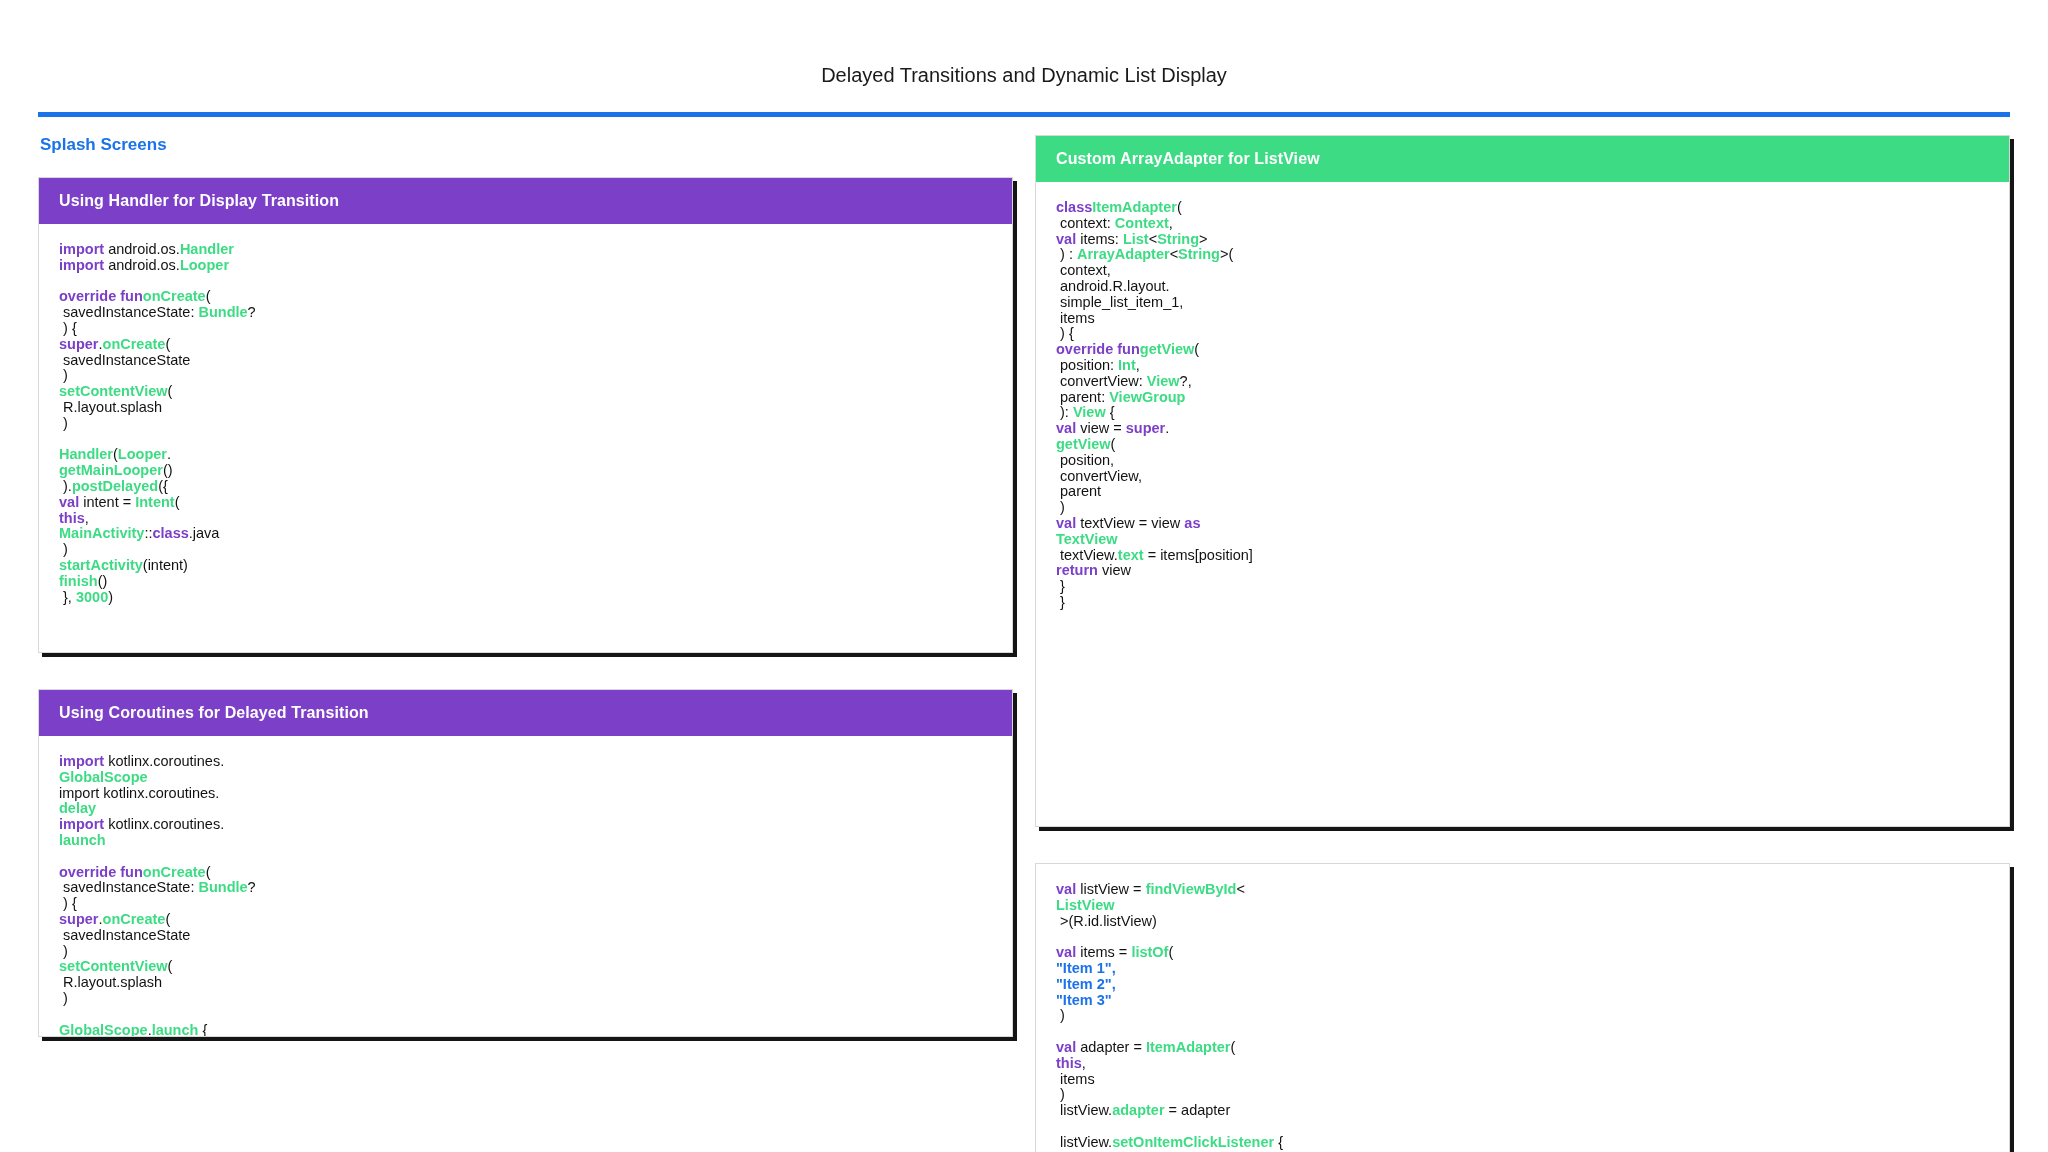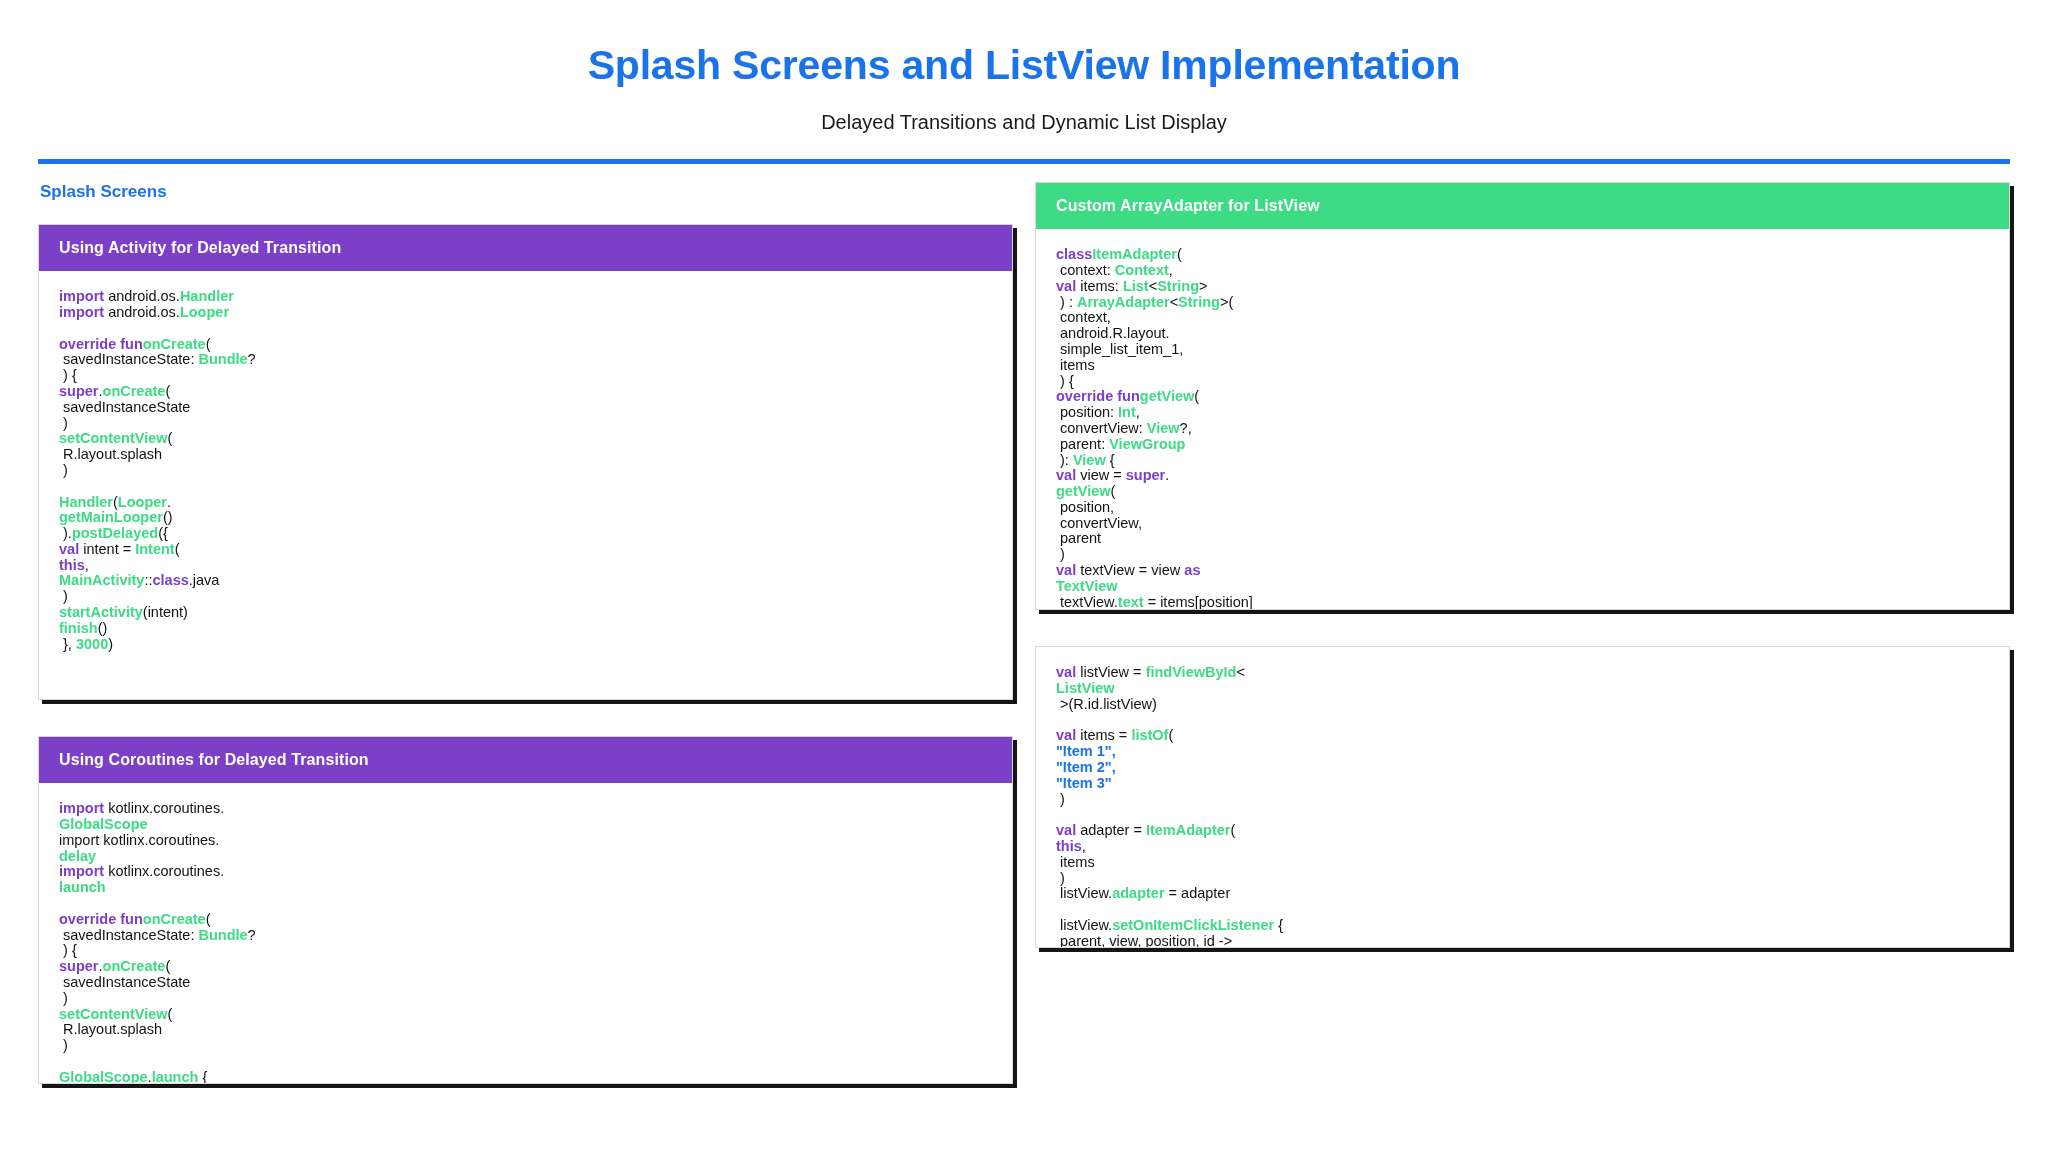--- a/index.html
+++ b/index.html
@@ -86,42 +86,41 @@
   .code .ln { display: block; min-height: 15.8px; }
   .kw   { color: #7c3fc8; font-weight: bold; }
   .fn   { color: #3ddc84; font-weight: bold; }
   .str  { color: #1a73e8; font-weight: bold; }
   .num  { color: #3ddc84; font-weight: bold; }
   .pl   { color: #121212; }
 
   
   .body-h1 { height: 428px; }
   .body-h2 { height: 300px; }
-  .body-h3 { height: 380px; }
+  .body-h3 { height: 644px; }
   .body-h4 { height: 300px; }
   .clip { overflow: hidden; }
 </style>
 </head>
 <body>
 
 <div class="slide">
 
   <div class="title-block">
-    <div class="slide-title">Splash Screens and ListView Implementation</div>
     <div class="slide-subtitle">Delayed Transitions and Dynamic List Display</div>
   </div>
   <div class="title-rule"></div>
 
   <div class="columns">
 
     <div class="col">
       <div class="col-heading">Splash Screens</div>
 
       <div class="card">
-        <div class="card-header hdr-purple">Using Activity for Delayed Transition</div>
+        <div class="card-header hdr-purple">Using Handler for Display Transition</div>
         <div class="card-body body-h1 clip">
           <div class="code"><span class="ln"><span class="kw">import</span><span class="pl"> android.os.</span><span class="fn">Handler</span></span><span class="ln"><span class="kw">import</span><span class="pl"> android.os.</span><span class="fn">Looper</span></span><span class="ln">&nbsp;</span><span class="ln"><span class="kw">override fun</span><span class="fn">onCreate</span><span class="pl">(</span></span><span class="ln"><span class="pl"> savedInstanceState: </span><span class="fn">Bundle</span><span class="pl">?</span></span><span class="ln"><span class="pl"> ) {</span></span><span class="ln"><span class="kw">super</span><span class="pl">.</span><span class="fn">onCreate</span><span class="pl">(</span></span><span class="ln"><span class="pl"> savedInstanceState</span></span><span class="ln"><span class="pl"> )</span></span><span class="ln"><span class="fn">setContentView</span><span class="pl">(</span></span><span class="ln"><span class="pl"> R.layout.splash</span></span><span class="ln"><span class="pl"> )</span></span><span class="ln">&nbsp;</span><span class="ln"><span class="fn">Handler</span><span class="pl">(</span><span class="fn">Looper</span><span class="pl">.</span></span><span class="ln"><span class="fn">getMainLooper</span><span class="pl">()</span></span><span class="ln"><span class="pl"> ).</span><span class="fn">postDelayed</span><span class="pl">({</span></span><span class="ln"><span class="kw">val</span><span class="pl"> intent = </span><span class="fn">Intent</span><span class="pl">(</span></span><span class="ln"><span class="kw">this</span><span class="pl">,</span></span><span class="ln"><span class="fn">MainActivity</span><span class="pl">::</span><span class="kw">class</span><span class="pl">.java</span></span><span class="ln"><span class="pl"> )</span></span><span class="ln"><span class="fn">startActivity</span><span class="pl">(intent)</span></span><span class="ln"><span class="fn">finish</span><span class="pl">()</span></span><span class="ln"><span class="pl"> }, </span><span class="num">3000</span><span class="pl">)</span></span></div>
         </div>
       </div>
 
       <div class="card">
         <div class="card-header hdr-purple">Using Coroutines for Delayed Transition</div>
         <div class="card-body body-h2 clip">
           <div class="code"><span class="ln"><span class="kw">import</span><span class="pl"> kotlinx.coroutines.</span></span><span class="ln"><span class="fn">GlobalScope</span></span><span class="ln"><span class="pl">import kotlinx.coroutines.</span></span><span class="ln"><span class="fn">delay</span></span><span class="ln"><span class="kw">import</span><span class="pl"> kotlinx.coroutines.</span></span><span class="ln"><span class="fn">launch</span></span><span class="ln">&nbsp;</span><span class="ln"><span class="kw">override fun</span><span class="fn">onCreate</span><span class="pl">(</span></span><span class="ln"><span class="pl"> savedInstanceState: </span><span class="fn">Bundle</span><span class="pl">?</span></span><span class="ln"><span class="pl"> ) {</span></span><span class="ln"><span class="kw">super</span><span class="pl">.</span><span class="fn">onCreate</span><span class="pl">(</span></span><span class="ln"><span class="pl"> savedInstanceState</span></span><span class="ln"><span class="pl"> )</span></span><span class="ln"><span class="fn">setContentView</span><span class="pl">(</span></span><span class="ln"><span class="pl"> R.layout.splash</span></span><span class="ln"><span class="pl"> )</span></span><span class="ln">&nbsp;</span><span class="ln"><span class="fn">GlobalScope</span><span class="pl">.</span><span class="fn">launch</span><span class="pl"> {</span></span></div>
         </div>

